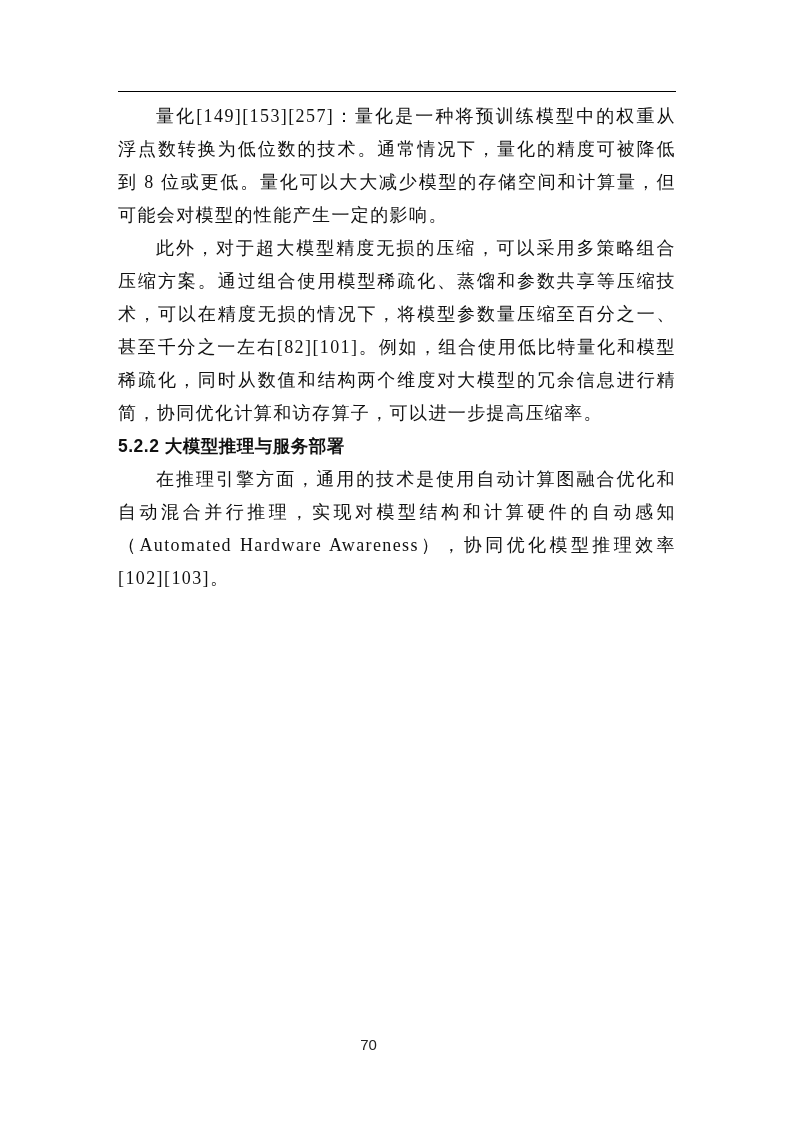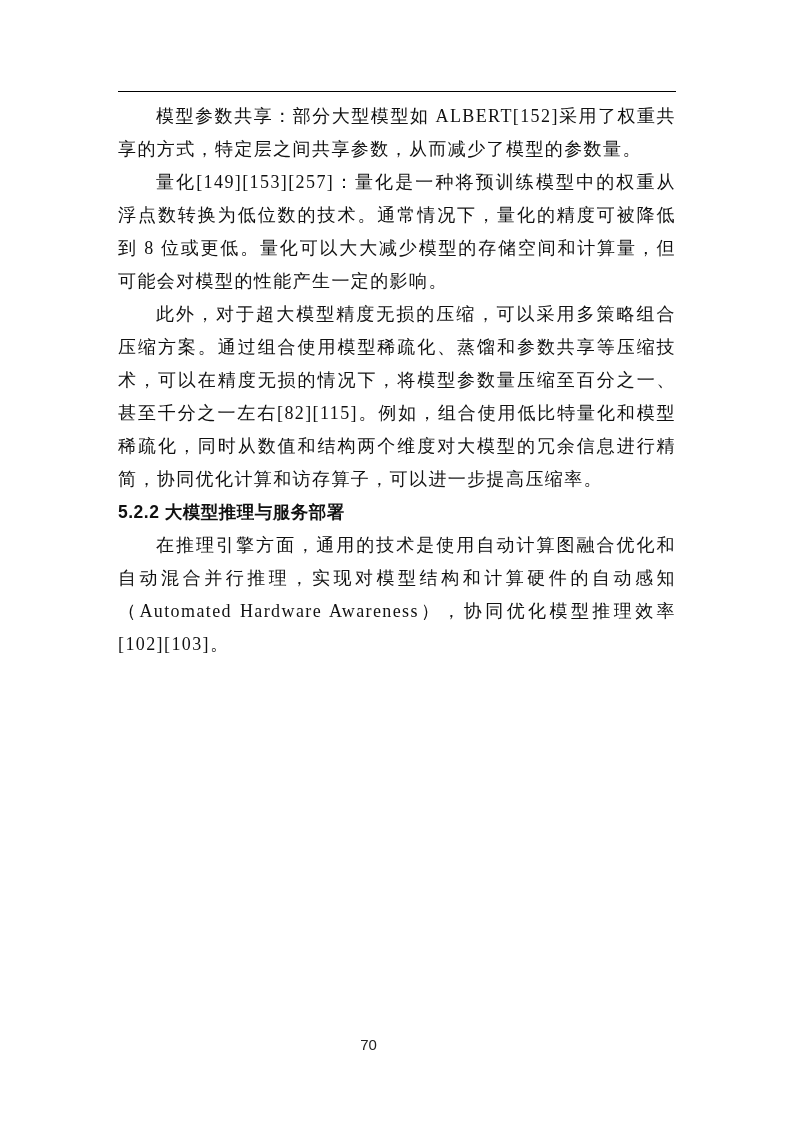--- a/index.html
+++ b/index.html
@@ -15,20 +15,19 @@
              font-family: Liberation Sans, sans-serif; letter-spacing: 0.5px; }
   .page-number { position: absolute; top: 1036px; left: 0; width: 737px; text-align: center;
                  font-size: 15px; font-family: "Liberation Sans", sans-serif; color: #222; }
 </style>
 </head>
 <body>
 
 <div class="header-rule"></div>
 
 <div class="content">
-  <p class="para indent">模型参数共享：部分大型模型如 ALBERT[152]采用了权重共享的方式，特定层之间共享参数，从而减少了模型的参数量。</p>
   <p class="para indent">量化[149][153][257]：量化是一种将预训练模型中的权重从浮点数转换为低位数的技术。通常情况下，量化的精度可被降低到 8 位或更低。量化可以大大减少模型的存储空间和计算量，但可能会对模型的性能产生一定的影响。</p>
-  <p class="para indent">此外，对于超大模型精度无损的压缩，可以采用多策略组合压缩方案。通过组合使用模型稀疏化、蒸馏和参数共享等压缩技术，可以在精度无损的情况下，将模型参数量压缩至百分之一、甚至千分之一左右[82][115]。例如，组合使用低比特量化和模型稀疏化，同时从数值和结构两个维度对大模型的冗余信息进行精简，协同优化计算和访存算子，可以进一步提高压缩率。</p>
+  <p class="para indent">此外，对于超大模型精度无损的压缩，可以采用多策略组合压缩方案。通过组合使用模型稀疏化、蒸馏和参数共享等压缩技术，可以在精度无损的情况下，将模型参数量压缩至百分之一、甚至千分之一左右[82][101]。例如，组合使用低比特量化和模型稀疏化，同时从数值和结构两个维度对大模型的冗余信息进行精简，协同优化计算和访存算子，可以进一步提高压缩率。</p>
   <h3 class="heading">5.2.2  大模型推理与服务部署</h3>
   <p class="para indent">在推理引擎方面，通用的技术是使用自动计算图融合优化和自动混合并行推理，实现对模型结构和计算硬件的自动感知（Automated Hardware Awareness），协同优化模型推理效率[102][103]。</p>
 </div>
 
 <div class="page-number">70</div>
 
 </body></html>

